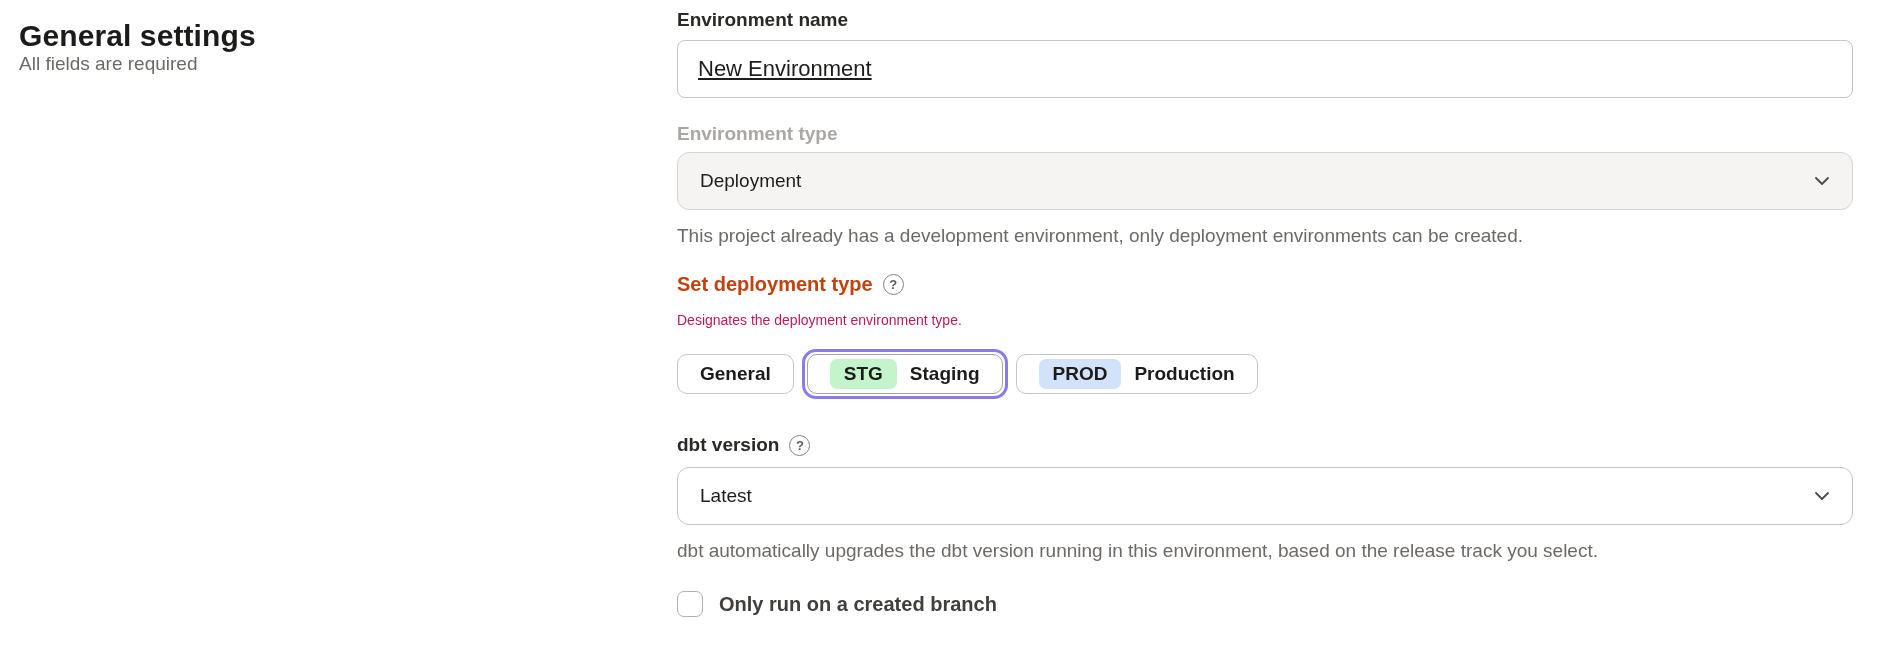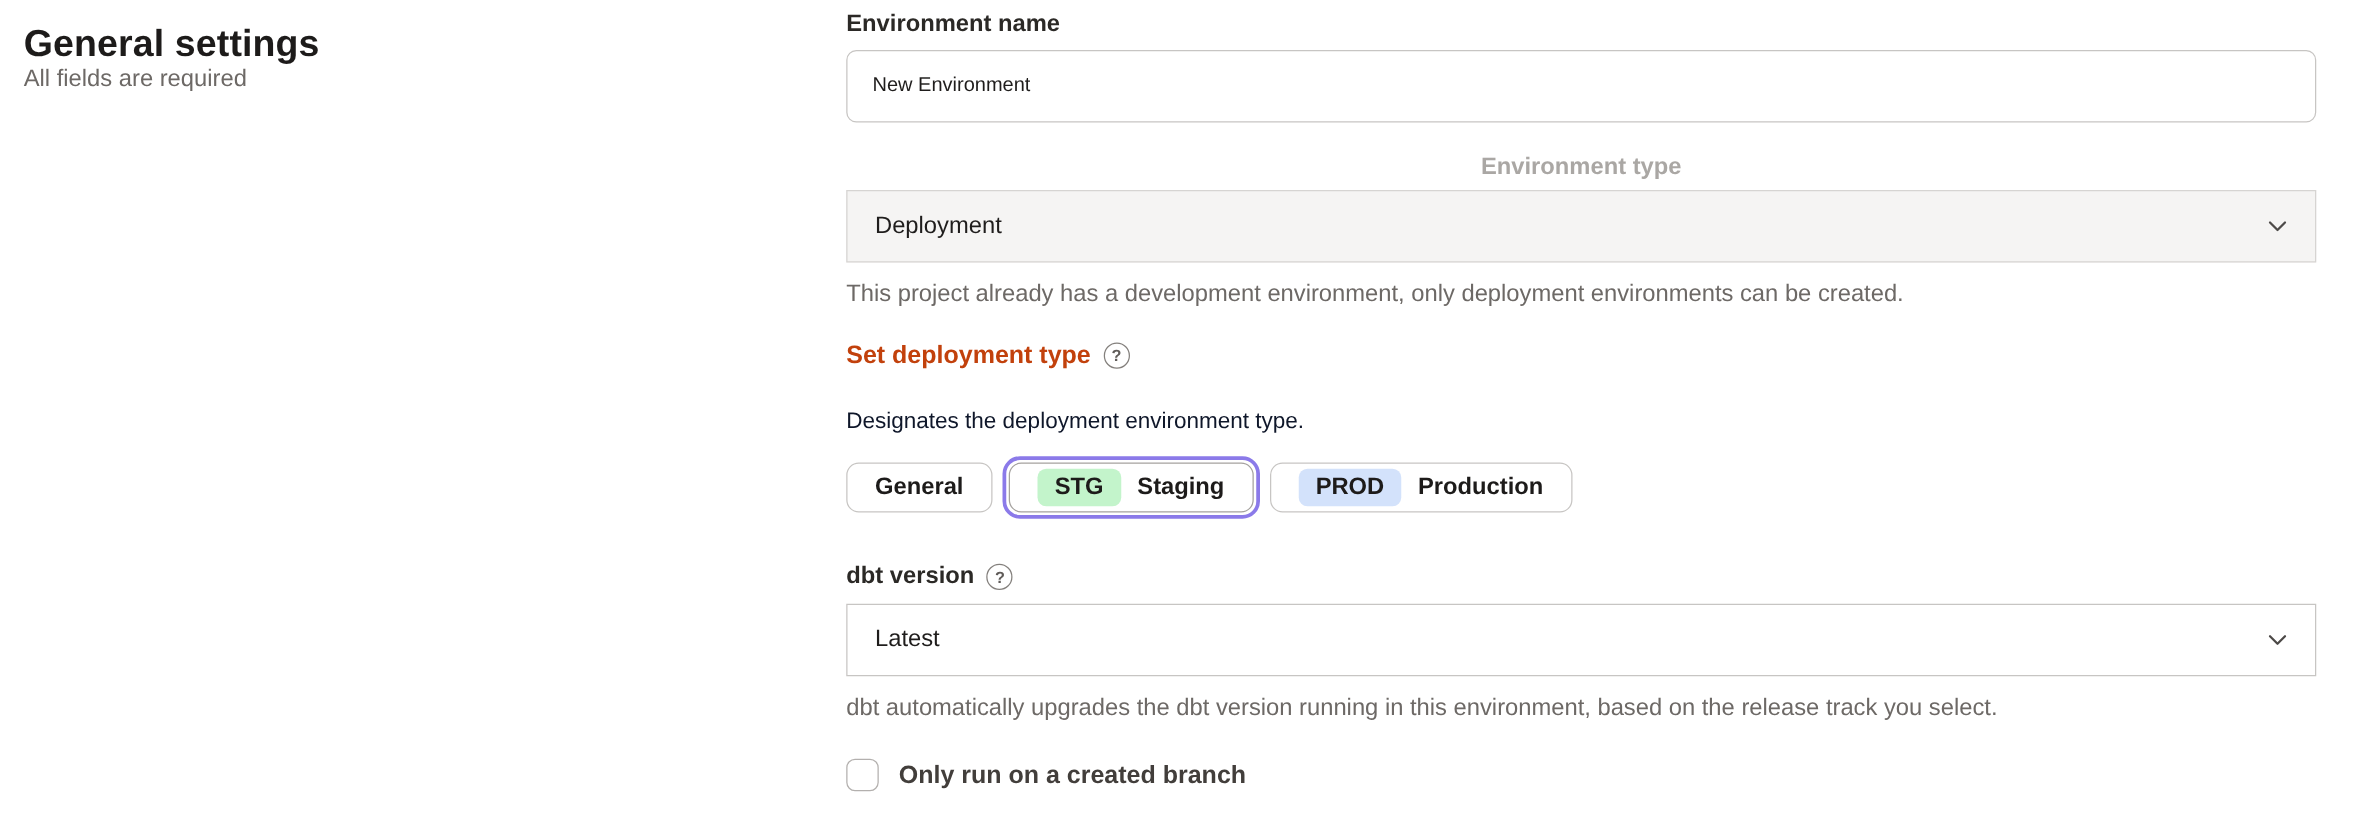--- a/index.html
+++ b/index.html
@@ -12,38 +12,38 @@
   .page-subtitle { font-size:19px; color:#6d6966; }
 
   
   .form-col { position:absolute; left:677px; top:6px; width:1176px;
               display:flex; flex-direction:column; }
 
   .field-label { font-size:19px; font-weight:600; color:#2b2926; line-height:28px; }
   .field-label.disabled { color:#aaa7a4; }
 
   .text-input { margin-top:6px; height:58px; width:100%; border:1px solid #c7c5c3;
-                border-radius:8px; background:#ffffff; padding:0 20px; font-size:16px;
-                color:#1f1d1c; font-family:"Liberation Sans", sans-serif; outline:none; }
+                border-radius:8px; background:#ffffff; padding:0 20px; font-size:22px;
+                color:#1f1d1c; font-family:"Liberation Sans", sans-serif; outline:none;text-decoration:underline; }
 
   .select-box { margin-top:4px; height:58px; width:100%; border:1px solid #c7c5c3;
-                border-radius:0; background:#ffffff; display:flex; align-items:center;
+                border-radius:12px; background:#ffffff; display:flex; align-items:center;
                 justify-content:space-between; padding:0 22px; cursor:pointer; }
   .select-box.disabled { background:#f5f4f3; border-color:#d6d4d2; }
   .select-value { font-size:19px; font-weight:500; color:#1f1d1c; }
   .chevron { display:flex; align-items:center; color:#4d4a48; }
 
   .helper-text { margin-top:12px; font-size:19px; color:#6d6966; line-height:28px; }
 
   .section-title-row { margin-top:20px; display:flex; align-items:center; gap:10px; }
   .section-title { font-size:20px; font-weight:700; color:#c2410c; line-height:28px; }
   .help-icon { width:21px; height:21px; border:1.5px solid #84807d; border-radius:50%;
                display:flex; align-items:center; justify-content:center; font-size:13px;
                font-weight:700; color:#5f5b58; cursor:pointer; line-height:1; }
-  .section-desc { margin-top:24px; font-size:18px; color:#0f172a; line-height:28px; }
+  .section-desc { margin-top:8px; font-size:14px; color:#be185d; line-height:28px; }
 
   
   .btn-row { margin-top:8px; display:flex; align-items:center; gap:8px; height:64px; }
   .type-btn { height:40px; background:#ffffff; border:1px solid #c7c5c3; border-radius:10px;
               display:flex; align-items:center; gap:13px; padding:0 22px; font-size:19px;
               font-weight:600; color:#1d1b1a; cursor:pointer;
               font-family:"Liberation Sans", sans-serif; }
   .selected-ring { border:3px solid #8b7ae9; border-radius:14px; padding:2px; display:flex; }
   .selected-ring .type-btn { border-color:#a5a29f; }
   .type-badge { border-radius:7px; padding:4px 14px; font-size:19px; font-weight:600;
@@ -67,21 +67,21 @@
 <div class="left-panel">
   <div class="page-title">General settings</div>
   <div class="page-subtitle">All fields are required</div>
 </div>
 
 <div class="form-col">
 
   <div class="field-label">Environment name</div>
   <input class="text-input" type="text" value="New Environment" style="">
 
-  <div class="field-label disabled" style="margin-top:22px;text-align:center;">Environment type</div>
+  <div class="field-label disabled" style="margin-top:22px;">Environment type</div>
   <div class="select-box disabled">
     <span class="select-value">Deployment</span>
     <span class="chevron">
       <svg width="16" height="10" viewBox="0 0 16 10">
           <polyline points="2,2 8,8 14,2" fill="none" stroke="#4d4a48" stroke-width="1.8" stroke-linecap="round" stroke-linejoin="round"></polyline>
         </svg>
     </span>
   </div>
   <div class="helper-text">This project already has a development environment, only deployment environments can be created.</div>
 

